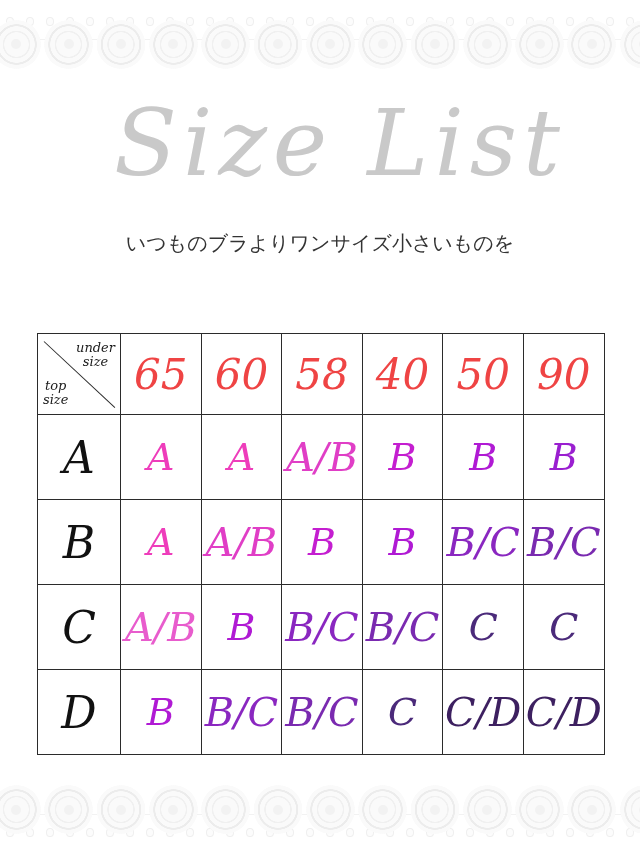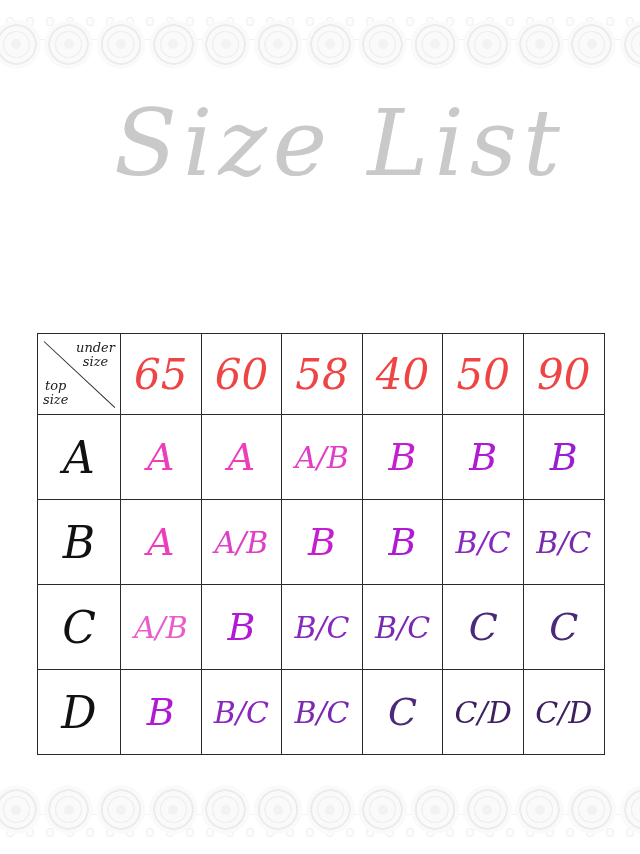--- a/index.html
+++ b/index.html
@@ -193,21 +193,21 @@
     color: #ef4444;
   }
   .row-letter {
     font-size: 44px;
     color: #111111;
   }
   .cell {
     font-size: 38px;
   }
   .cell.small {
-    font-size: 30px;
+    font-size: 40px;
   }
 </style>
 </head>
 <body>
 
 <div class="lace top">
   <div class="lace-band"></div>
   <div class="lace-dots" id="dots-top">
       <div class="lace-dot"></div>
       <div class="lace-dot"></div>
@@ -258,20 +258,21 @@
       <div class="scallop"></div>
       <div class="scallop"></div>
     </div>
 </div>
 
 <div class="title">
   <span>Size</span><span class="gap"></span><span>List</span>
 </div>
 
 <div class="subtitle">
+  <div>いつものブラよりワンサイズ小さいものを</div>
 </div>
 
 <div class="table-wrap">
   <table class="sizes">
     <colgroup>
       <col class="c0">
         <col class="cx">
         <col class="cx">
         <col class="cx">
         <col class="cx">

